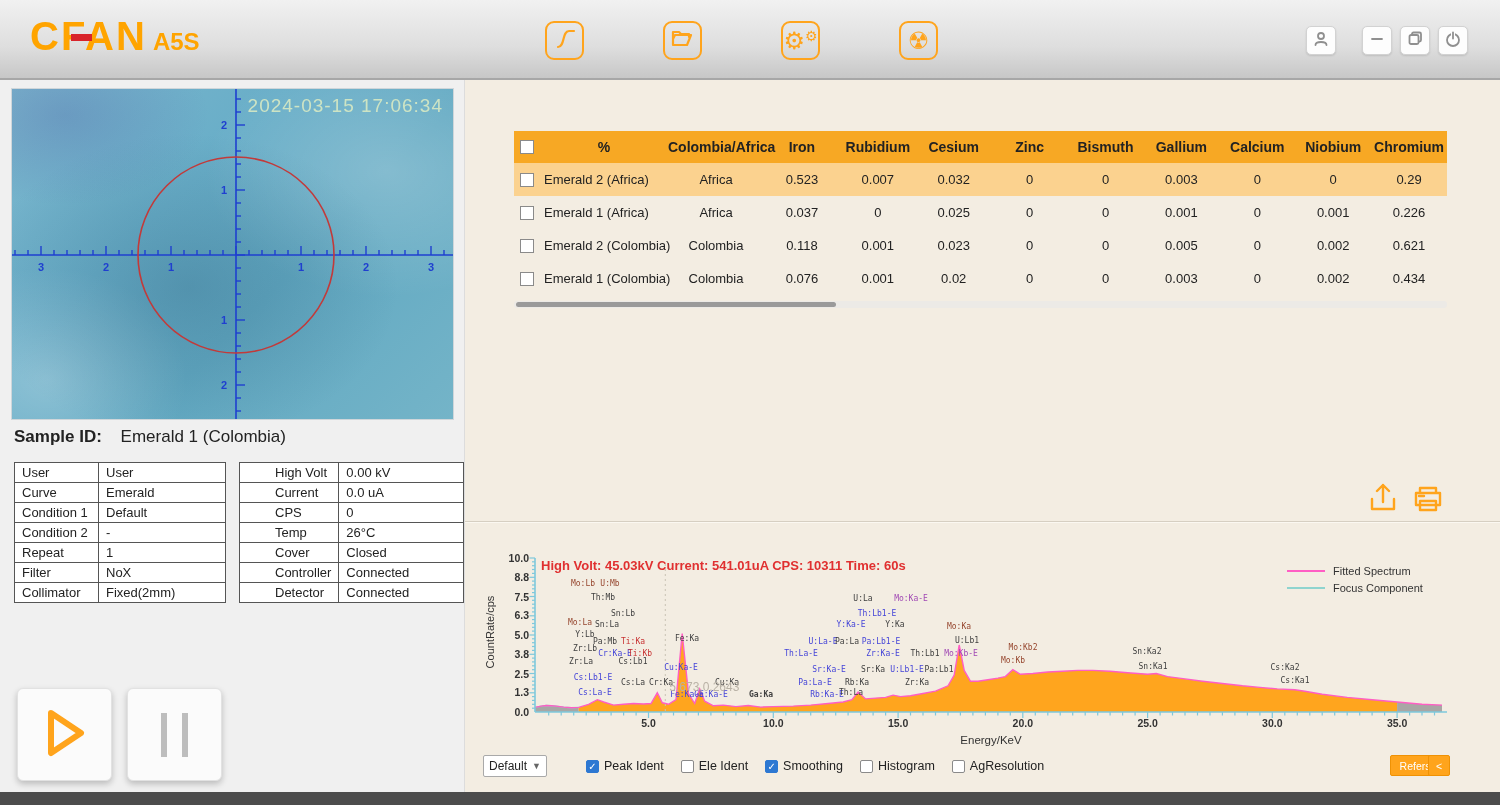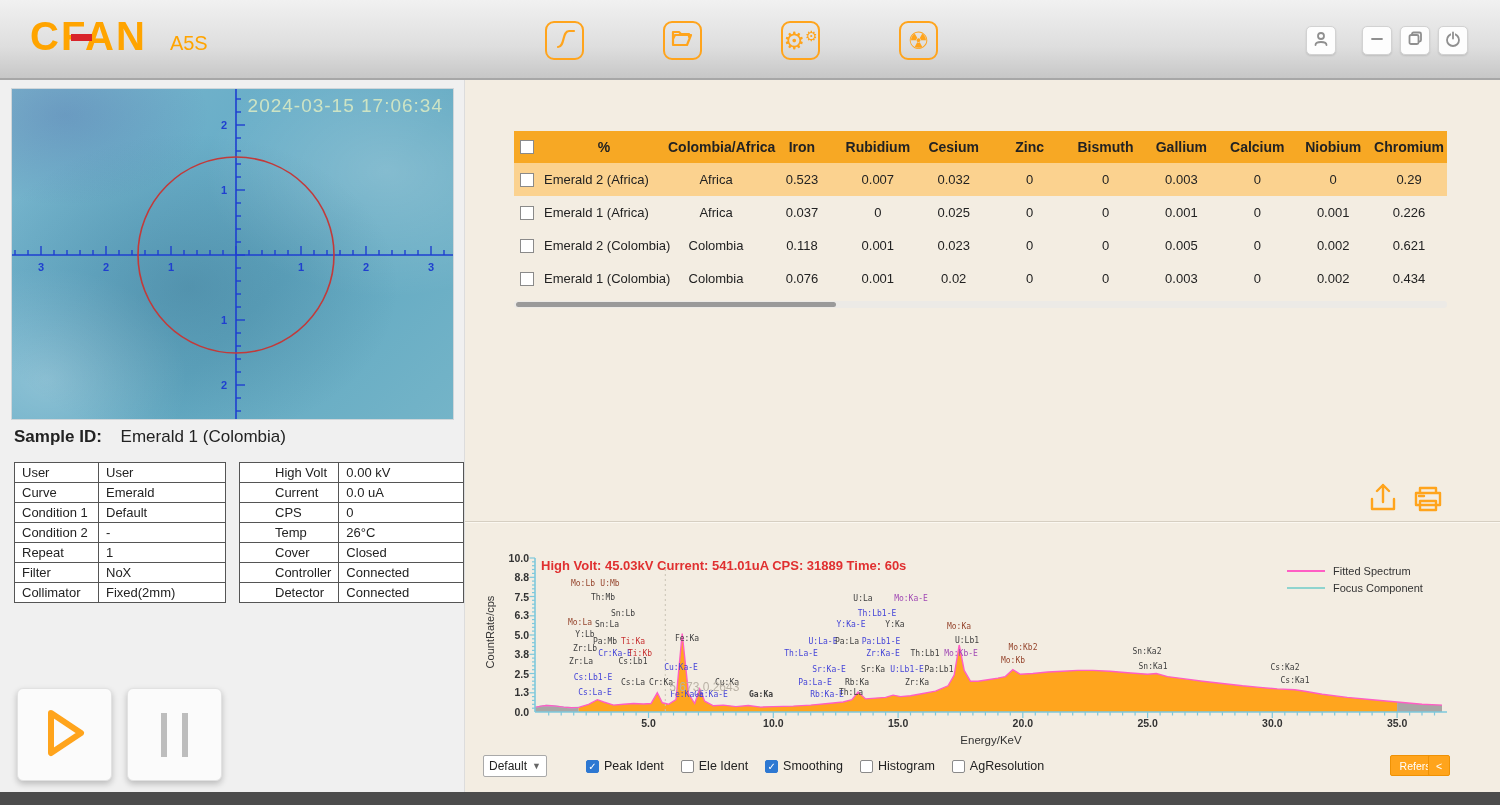--- a/index.html
+++ b/index.html
@@ -5,21 +5,21 @@
   * { margin:0; padding:0; box-sizing:border-box; }
   html,body { width:1500px; height:805px; font-family:"Liberation Sans", sans-serif; color:#222; }
   #app { position:relative; width:1500px; height:805px; overflow:hidden; background:#F0F0F0; }
 
   
   .topbar { position:absolute; left:0; top:0; width:1500px; height:80px;
     background:linear-gradient(#f1f1f1,#dedede 60%,#c7c7c7); border-bottom:2px solid #a7a7a7; }
   .logo { position:absolute; left:30px; top:14px; display:flex; align-items:baseline; }
   .logo-word { font-size:40px; font-weight:800; letter-spacing:2px; color:#FFA400; position:relative; }
   .logo-bar { position:absolute; left:41px; top:20px; width:21px; height:7px; background:#D8232A; }
-  .logo-model { font-size:20px; font-weight:400; color:#FFA400; margin-left:23px; }
+  .logo-model { font-size:24px; font-weight:700; color:#FFA400; margin-left:6px; }
   .tool-group { position:absolute; top:21px; left:545px; display:flex; gap:79px; }
   .tool-btn { width:39px; height:39px; border:2.5px solid #FFA41C; border-radius:9px;
     display:flex; align-items:center; justify-content:center; color:#FFA41C; background:transparent; cursor:pointer; }
   .tool-btn svg { stroke:#FFA41C; fill:none; stroke-width:2.2; stroke-linecap:round; stroke-linejoin:round; }
   .tool-glyph { font-size:24px; line-height:1; color:#FFA41C; }
   .win-group { position:absolute; top:26px; right:32px; display:flex; gap:8px; align-items:center; }
   .win-btn { width:30px; height:29px; background:#fdfdfd; border:1px solid #d2d2d2; border-radius:5px;
     display:flex; align-items:center; justify-content:center; box-shadow:0 1px 2px rgba(0,0,0,.12); cursor:pointer; }
   .win-btn.user { margin-right:18px; }
   .win-btn svg { stroke:#8f8f8f; fill:none; stroke-width:1.8; stroke-linecap:round; }
@@ -560,21 +560,21 @@
           <line x1="-3" y1="27" x2="0" y2="27" stroke="#7EC8DC" stroke-width="1.2"></line>
           <line x1="-3" y1="23.1" x2="0" y2="23.1" stroke="#7EC8DC" stroke-width="1.2"></line>
           <line x1="-5.5" y1="19.3" x2="0" y2="19.3" stroke="#7EC8DC" stroke-width="1.2"></line>
           <line x1="-3" y1="15.4" x2="0" y2="15.4" stroke="#7EC8DC" stroke-width="1.2"></line>
           <line x1="-3" y1="11.5" x2="0" y2="11.5" stroke="#7EC8DC" stroke-width="1.2"></line>
           <line x1="-3" y1="7.7" x2="0" y2="7.7" stroke="#7EC8DC" stroke-width="1.2"></line>
           <line x1="-3" y1="3.8" x2="0" y2="3.8" stroke="#7EC8DC" stroke-width="1.2"></line>
           <line x1="-5.5" y1="0" x2="0" y2="0" stroke="#7EC8DC" stroke-width="1.2"></line>
           <line x1="130.3" y1="6" x2="130.3" y2="154" stroke="#c9c2b4" stroke-width="1" stroke-dasharray="2,3"></line>
         </svg>
-      <div class="chart-info">High Volt: 45.03kV  Current: 541.01uA  CPS: 31889  Time: 60s</div>
+      <div class="chart-info">High Volt: 45.03kV  Current: 541.01uA  CPS: 10311  Time: 60s</div>
       <div class="ylabel">CountRate/cps</div>
       <div class="xlabel">Energy/KeV</div>
       <div class="legend" id="chart-legend">
           <div class="legend-item">
        <span class="legend-line" style="background:#FF5EC4"></span>
        <span>Fitted Spectrum</span>
           </div>
           <div class="legend-item">
        <span class="legend-line" style="background:#8FD4CF"></span>
        <span>Focus Component</span>

